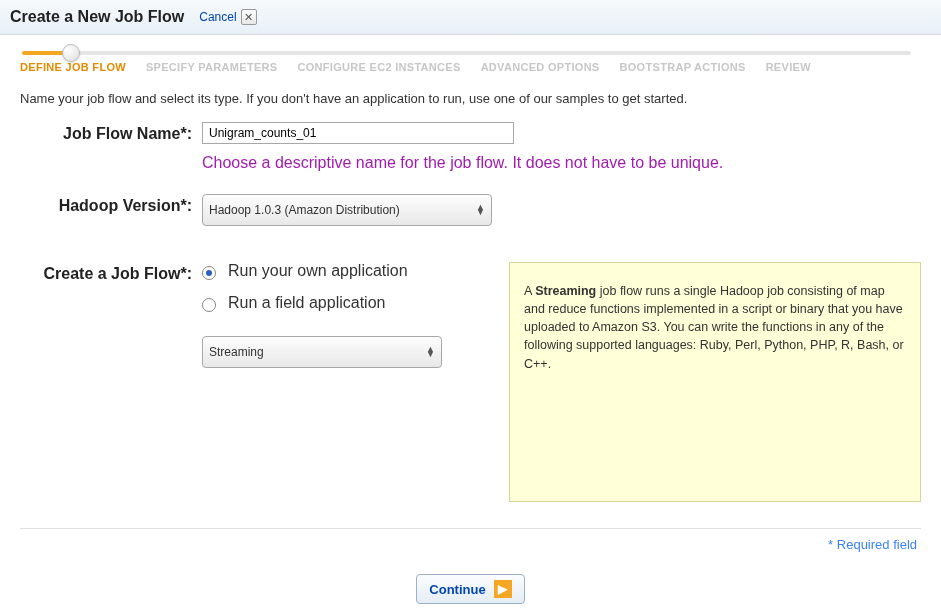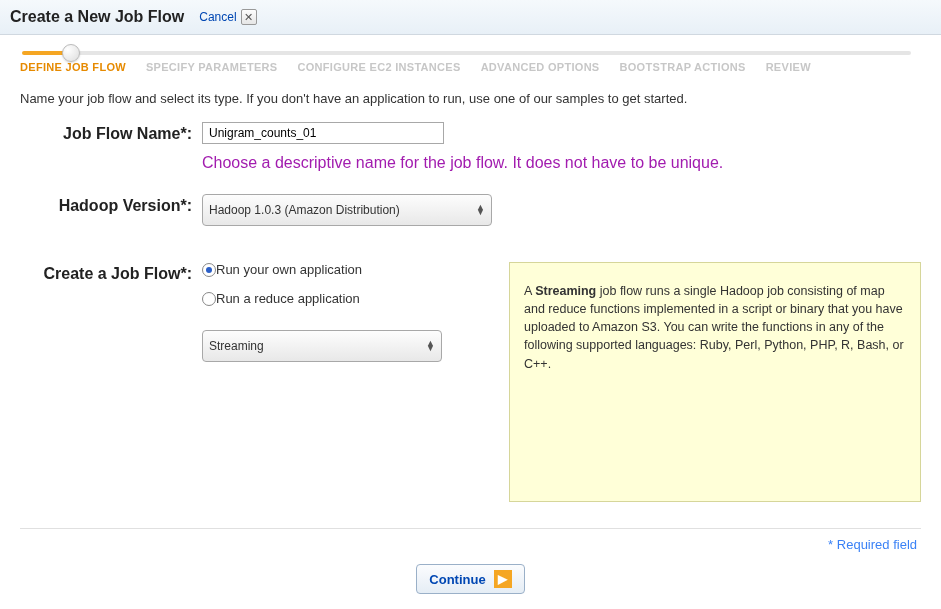--- a/index.html
+++ b/index.html
@@ -95,21 +95,21 @@
       width: 182px;
       text-align: right;
       padding-right: 10px;
       font-weight: bold;
       font-size: 16px;
       padding-top: 3px;
       color: #222;
     }
     .form-field { flex: 1; }
     .text-input {
-      width: 242px;
+      width: 312px;
       height: 22px;
       border: 1px solid #a8a8a8;
       padding: 8px 6px;
       font-size: 12px;
       font-family: inherit;
     }
     .hint {
       font-size: 16px;
       color: #a21caf;
       margin-top: 10px;
@@ -137,24 +137,24 @@
     }
     .two-col {
       display: flex;
       gap: 24px;
       margin-top: 36px;
     }
     .left-col { flex: 0 0 465px; }
     .right-col { flex: 1; }
     .radio-row {
       display: flex;
-      align-items: center;
-      gap: 0;
+      align-items: flex-end;
+      gap: 12px;
       margin-bottom: 14px;
-      font-size: 13px;
+      font-size: 16px;
     }
     .radio-outer {
       width: 14px; height: 14px;
       border-radius: 50%;
       border: 1px solid #888;
       background: #fff;
       display: flex; align-items: center; justify-content: center;
       cursor: pointer;
     }
     .radio-inner { display:none; width: 6px; height: 6px; border-radius: 50%; background: #2b5fc7; }
@@ -176,21 +176,21 @@
     }
     .required-note {
       text-align: right;
       font-size: 13px;
       color: #3b82f6;
       margin-top: 8px;
       padding-right: 4px;
     }
     .continue-wrap {
       text-align: center;
-      margin-top: 12px;
+      margin-top: 22px;
     }
     .continue-btn {
       display: inline-flex;
       align-items: center;
       gap: 8px;
       border: 1px solid #9ab0c8;
       border-radius: 4px;
       background: linear-gradient(#fbfcfe,#e5edf5);
       padding: 5px 12px;
       font-size: 13px;
@@ -256,21 +256,21 @@
         <div class="form-label">Create a Job Flow*:</div>
         <div class="form-field">
           <div class="radio-row">
             <span class="radio-outer checked">
                 <span class="radio-inner"></span>
               </span>
             <span>Run your own application</span>
           </div>
           <div class="radio-row">
             <span class="radio-outer"></span>
-            <span>Run a reduce application</span>
+            <span>Run a field application</span>
           </div>
           <div style="height:10px"></div>
           <div class="select small">
             <span>Streaming</span>
             <span class="select-arrow">▲<br>▼</span>
           </div>
         </div>
       </div>
     </div>
     <div class="right-col">

